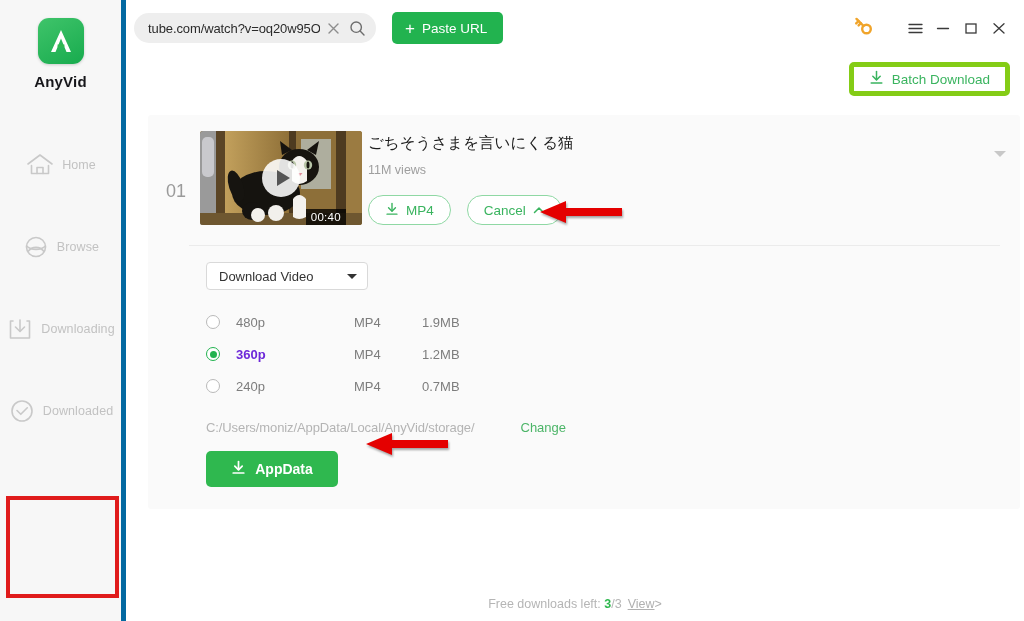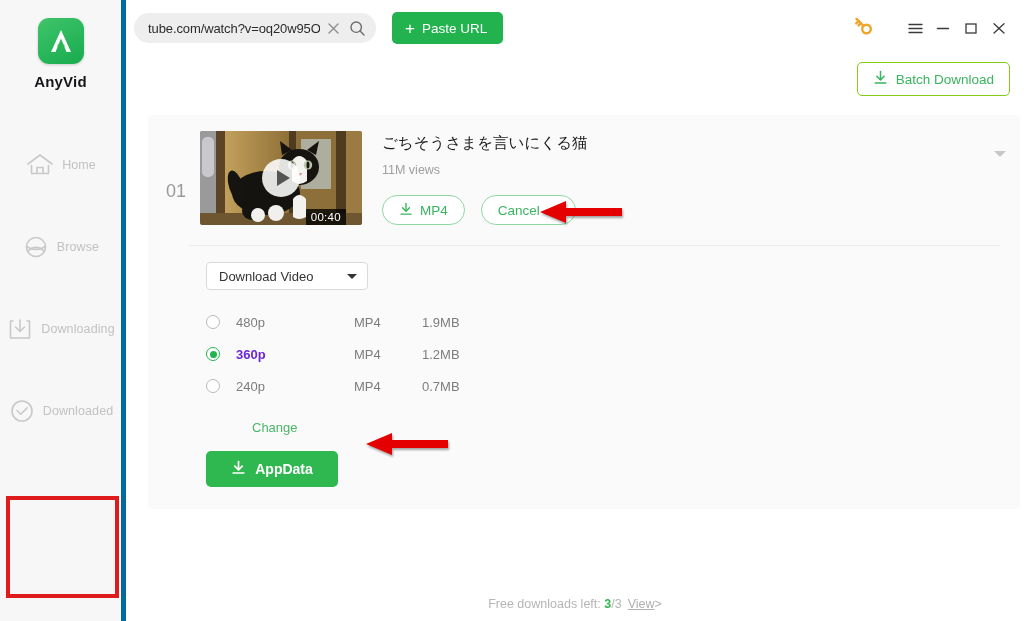--- a/index.html
+++ b/index.html
@@ -139,21 +139,21 @@
 
   
   .batch-row {
     height: 46px;
     display: flex; align-items: center; justify-content: flex-end;
     padding-right: 14px;
   }
   .batch-btn {
     height: 34px;
     background: #ffffff;
-    border: 1px solid #84cc16;
+    border: 5px solid #84cc16;
     border-radius: 5px;
     color: #3ab45f; font-size: 13.5px;
     padding: 0 15px;
     display: flex; align-items: center; gap: 8px;
     cursor: pointer; font-family: inherit;
   }
 
   
   .card {
     position: absolute;
@@ -195,21 +195,21 @@
     border-left: 13px solid #555; border-top: 8px solid transparent;
     border-bottom: 8px solid transparent; margin-left: 4px;
   }
   .thumb .dur {
     position:absolute; right:16px; bottom:0;
     background: rgba(0,0,0,.78);
     color:#fff; font-size: 11.5px;
     padding: 2px 5px;
     letter-spacing: .3px;
   }
-  .meta { flex: 1 1 auto; padding-left: 20px; padding-top: 2px; }
+  .meta { flex: 1 1 auto; padding-top: 2px; margin-left: 6px; }
   .vtitle {
     font-size: 15.5px; color: #1c1c1c;
     line-height: 1.3;
     font-family: "DejaVu Sans", "Liberation Sans", sans-serif;
   }
   .views { font-size: 12.5px; color: #9e9e9e; margin-top: 10px; }
   .act-row { display:flex; align-items:center; gap: 16px; margin-top: 18px; }
   .gbtn {
     height: 30px;
     background:#fff; border:1px solid #8fd8a4; border-radius:16px;
@@ -545,20 +545,21 @@
           <div class="qrow">
             <span class="radio"></span>
             <span class="qname">240p</span>
             <span class="qfmt">MP4</span>
             <span class="qsize">0.7MB</span>
           </div>
 
         </div>
 
         <div class="pathrow">
+          <span class="pathtxt">C:/Users/moniz/AppData/Local/AnyVid/storage/</span>
           <span class="change">Change</span>
         </div>
 
         <button class="dlbtn">
           <span>
             <svg width="15" height="15" viewBox="0 0 15 15" fill="none" stroke="#ffffff" stroke-width="1.7" stroke-linecap="round" stroke-linejoin="round">
               <path d="M7.5 1.5 V9.5"></path>
                 <path d="M3.8 6.2 L7.5 9.9 L11.2 6.2"></path>
                 <path d="M2.2 13 H12.8"></path>
             </svg>

